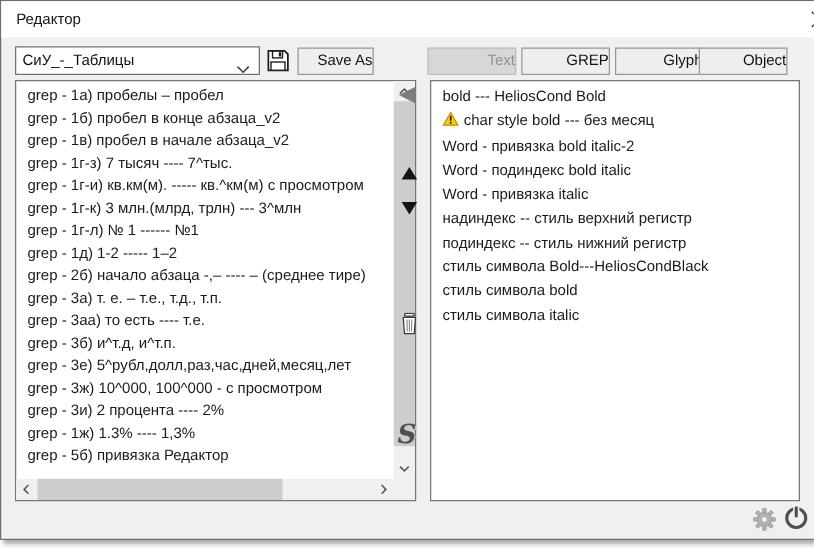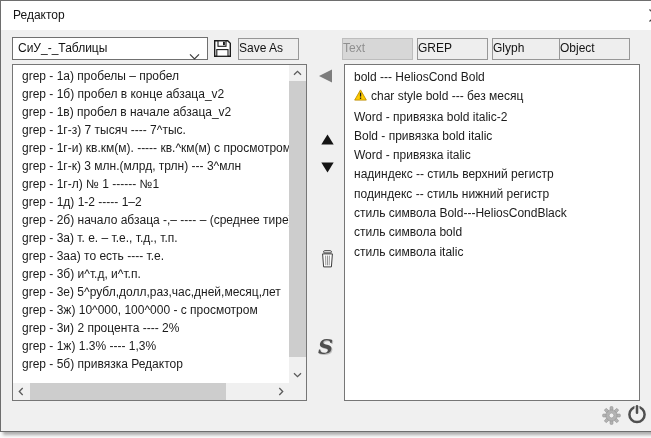--- a/index.html
+++ b/index.html
@@ -23,33 +23,33 @@
   .combo{
     position:absolute;left:11px;top:36px;width:196px;height:23px;
     background:#fff;border:1px solid #707070;box-sizing:border-box;
   }
   .combo-value{position:absolute;left:5px;top:3px;font-size:12px;color:#111;}
   .combo-chevron{position:absolute;right:7px;top:8px;}
   .save-icon{position:absolute;left:212px;top:38px;width:19px;height:19px;}
   .btn{
     position:absolute;top:37px;height:22px;box-sizing:border-box;
     background:#eeeeee;border:1px solid #979797;
-    font-size:12px;color:#141414;text-align:left;line-height:19px;
+    font-size:12px;color:#141414;text-align:right;line-height:19px;
   }
   .btn-saveas{left:237px;width:61px;}
   .tab-text{left:341px;width:71px;background:#d7d7d7;border-color:#bdbdbd;color:#8f8f8f;}
   .tab-grep{left:416px;width:71px;}
   .tab-glyph{left:491px;width:71px;}
   .tab-object{left:558px;width:71px;}
   
   .listbox{
     position:absolute;top:63px;height:337px;background:#fff;
     border:1px solid #767676;box-sizing:border-box;
   }
-  .listbox.left{left:11px;width:295px;}
+  .listbox.left{left:11px;width:321px;}
   .listbox.right{left:343px;width:296px;}
   .list-content{
     position:absolute;left:0;top:0;right:17px;bottom:17px;
     overflow:hidden;padding:2px 0 0 9px;
   }
   .list-content.full{right:0;bottom:0;padding-top:3px;}
   .row{font-size:12px;line-height:18px;white-space:nowrap;color:#1b1b1b;}
   .listbox.right .row{line-height:19.3px;color:#1b1b1b;}
   .row .warn{display:inline-block;vertical-align:-1px;margin-right:4px;}
   .row.warn-row{color:#403a26;}
@@ -217,21 +217,21 @@
         <div class="row"><span>bold --- HeliosCond Bold</span></div>
 
         <div class="row warn-row"><span class="warn"><svg width="13" height="12" viewBox="0 0 13 12">
               <path d="M6.5 0.9 L12.3 11.1 H0.7 Z" fill="#ffcc00" stroke="#c08f00" stroke-width="0.9"></path>
               <rect x="5.9" y="3.7" width="1.3" height="3.9" fill="#1c1c1c"></rect>
               <rect x="5.9" y="8.5" width="1.3" height="1.4" fill="#1c1c1c"></rect>
             </svg></span><span>char style bold --- без месяц</span></div>
 
         <div class="row"><span>Word - привязка bold italic-2</span></div>
 
-        <div class="row"><span>Bold - привязка bold italic</span></div>
+        <div class="row"><span>Word - подиндекс bold italic</span></div>
 
 
         <div class="row"><span>Word - привязка italic</span></div>
 
         <div class="row"><span>надиндекс -- стиль верхний регистр</span></div>
 
         <div class="row"><span>подиндекс -- стиль нижний регистр</span></div>
 
         <div class="row"><span>стиль символа Bold---HeliosCondBlack</span></div>
 

